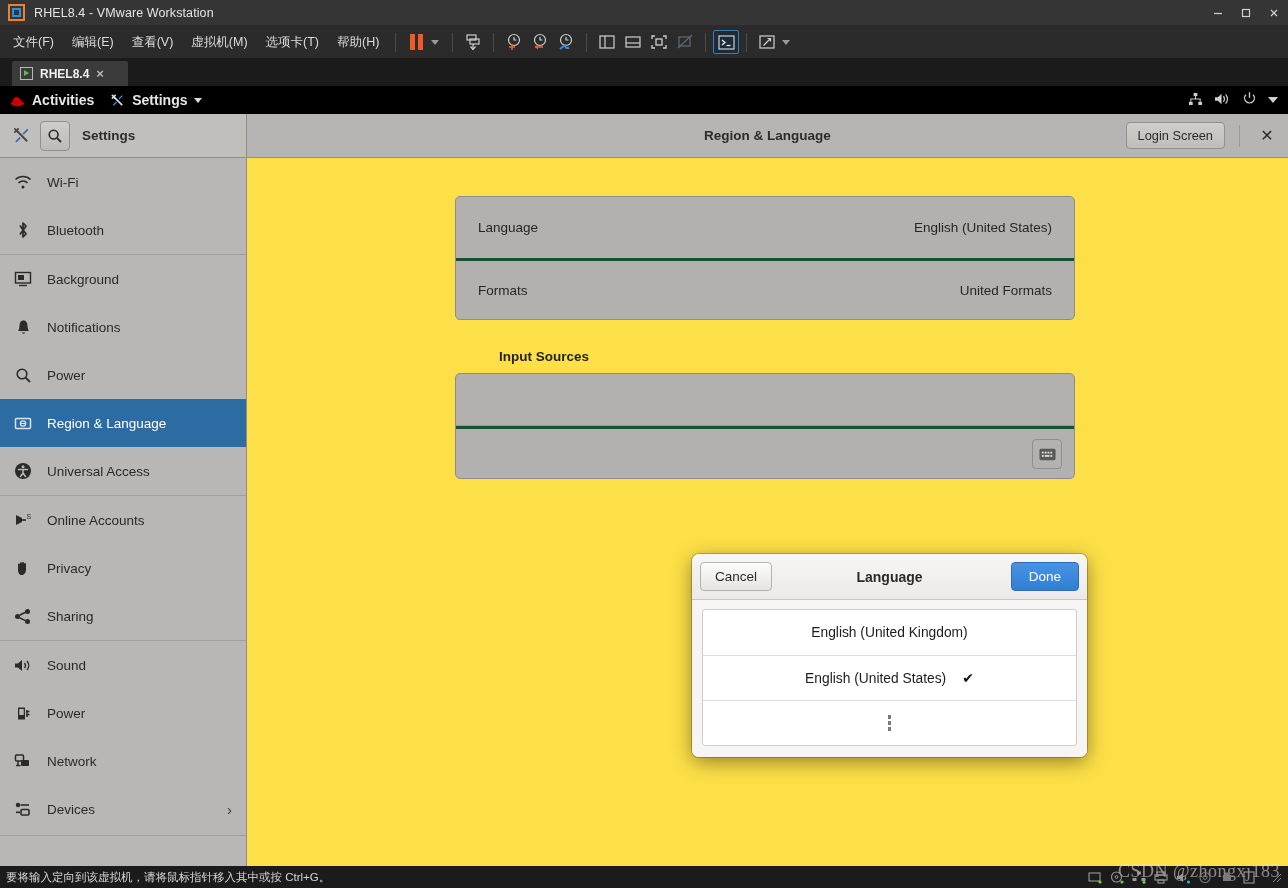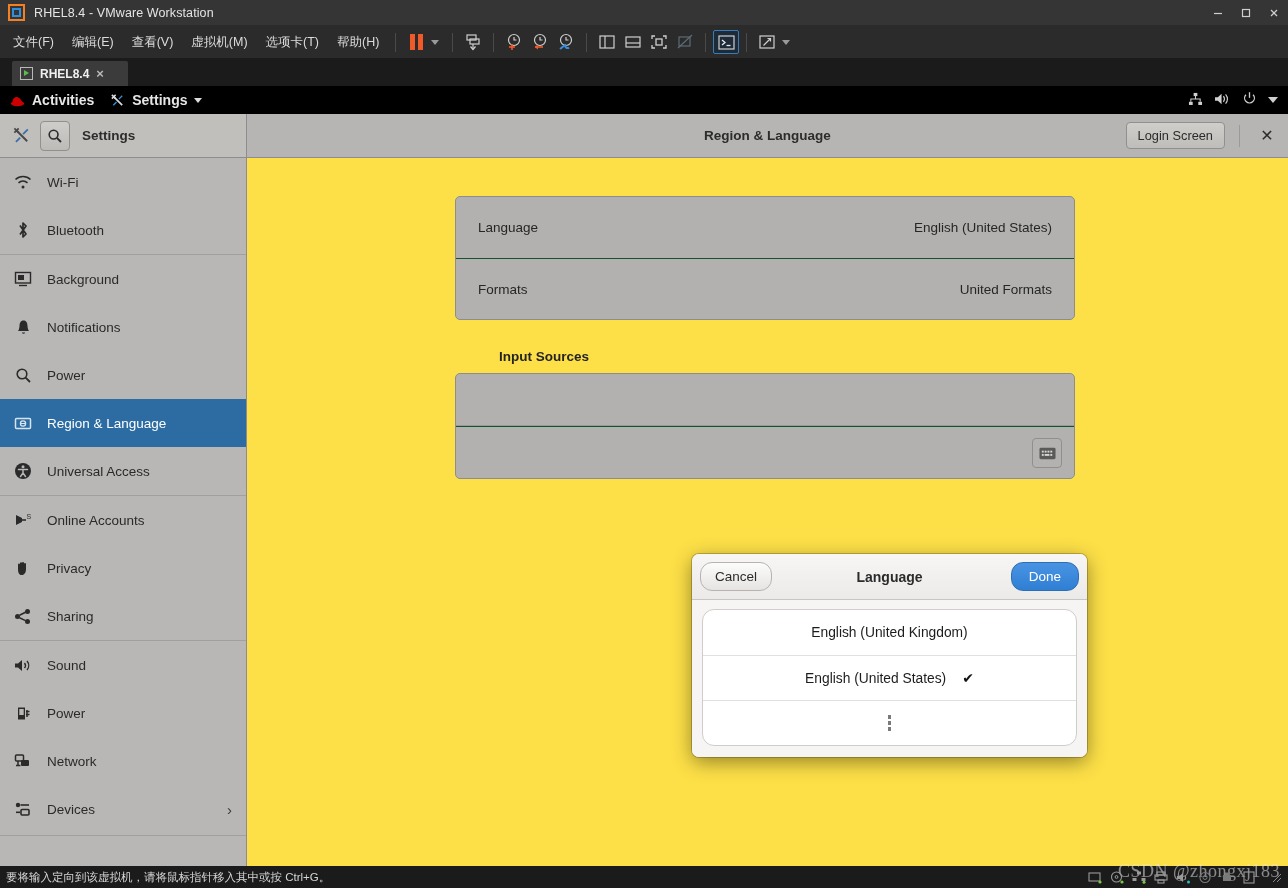--- a/index.html
+++ b/index.html
@@ -108,50 +108,50 @@
   .si-chev { margin-left: auto; color: #3a3a3a; font-size: 15px; }
 
   
   .content { flex: 1; background: #fde047; position: relative; overflow: hidden; }
 
   .panel {
     position: absolute; left: 208px; width: 620px; background: #b2b1af;
     border: 1px solid #8d8d8d; border-radius: 5px; overflow: hidden;
   }
   .panel-row { height: 61px; display: flex; align-items: center; padding: 0 22px; font-size: 13.5px; color: #262626; }
-  .panel-row + .panel-row { border-top: 1px solid #14532d; }
+  .panel-row + .panel-row { border-top: 3px solid #14532d; }
   .pr-val { margin-left: auto; }
 
   .section-label { position: absolute; left: 208px; font-size: 13.5px; font-weight: bold; color: #242424; }
 
   .kbd-btn {
     width: 30px; height: 30px; border: 1px solid #8f8f8f; border-radius: 4px;
     background: #b3b2b0; display: flex; align-items: center; justify-content: center;
   }
   .modal {
     position: absolute; left: 445px; top: 396px; width: 395px;
     background: #f6f5f4; border-radius: 7px; overflow: hidden;
     box-shadow: 0 5px 20px rgba(0,0,0,.42), 0 0 0 1px rgba(0,0,0,.22);
     display: flex; flex-direction: column;
   }
   .modal-hdr {
     height: 46px; background: linear-gradient(#f7f6f5,#eceae8); border-bottom: 1px solid #c8c5c2;
     display: flex; align-items: center; justify-content: space-between; padding: 0 8px; position: relative;
   }
   .modal-title { position: absolute; left: 0; right: 0; text-align: center; font-size: 14px; font-weight: bold; color: #2b2b2b; }
   .btn-cancel {
-    background: linear-gradient(#fcfcfc,#e6e4e2); border: 1px solid #b6b3b0; border-radius: 12px;
+    background: linear-gradient(#fcfcfc,#e6e4e2); border: 1px solid #b6b3b0; border-radius: 4px;
     padding: 6px 14px; font-size: 13.5px; color: #2b2b2b; z-index: 2;
   }
   .btn-done {
-    background: linear-gradient(#4a93e2,#2f7fd4); border: 1px solid #2a6fb5; border-radius: 12px;
+    background: linear-gradient(#4a93e2,#2f7fd4); border: 1px solid #2a6fb5; border-radius: 4px;
     padding: 6px 17px; font-size: 13.5px; color: #ffffff; z-index: 2;
   }
   .modal-body { background: #f6f5f4; padding: 9px 10px 11px 10px; }
-  .lang-list { background: #ffffff; border: 1px solid #cfcccb; border-radius: 12px; overflow: hidden; }
+  .lang-list { background: #ffffff; border: 1px solid #cfcccb; border-radius: 3px; overflow: hidden; }
   .lang-row {
     height: 45px; display: flex; align-items: center; justify-content: center; gap: 16px;
     font-size: 13.8px; color: #1d1d1d; position: relative;
   }
   .lang-row + .lang-row { border-top: 1px solid #e2e0de; }
   .check { font-size: 14px; color: #111; }
   .dots { display: flex; flex-direction: column; gap: 2.5px; align-items: center; }
   .dots i { width: 3.5px; height: 3.5px; background: #7c7a78; display: block; }
 
   .vm-status {

